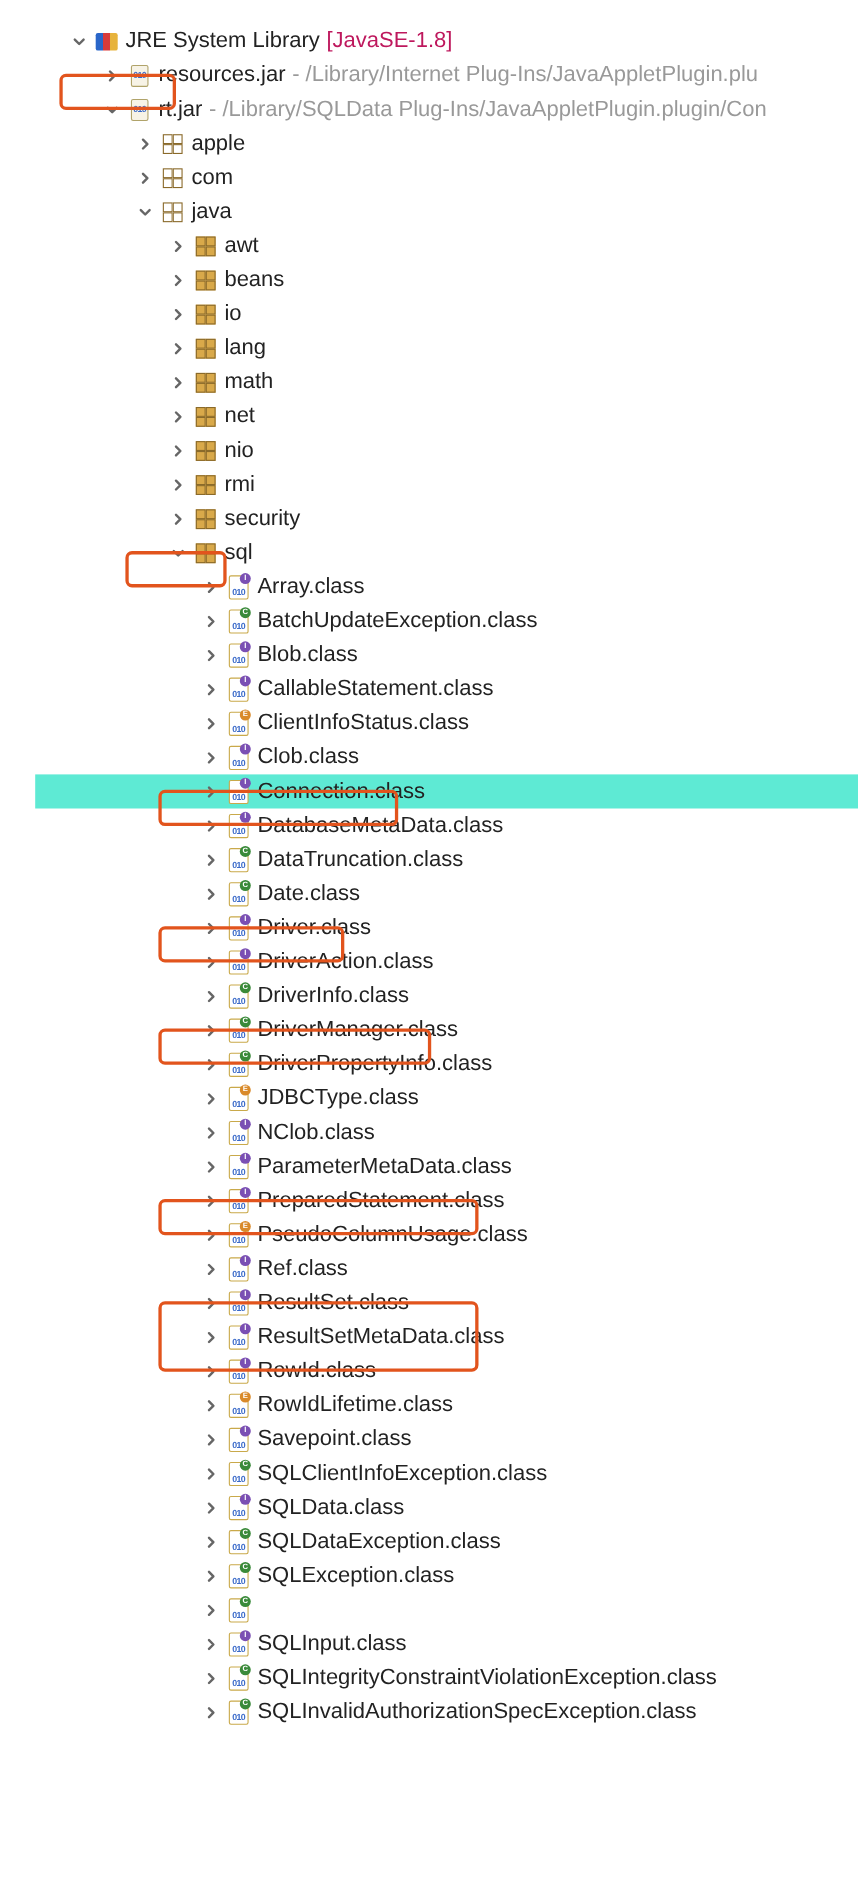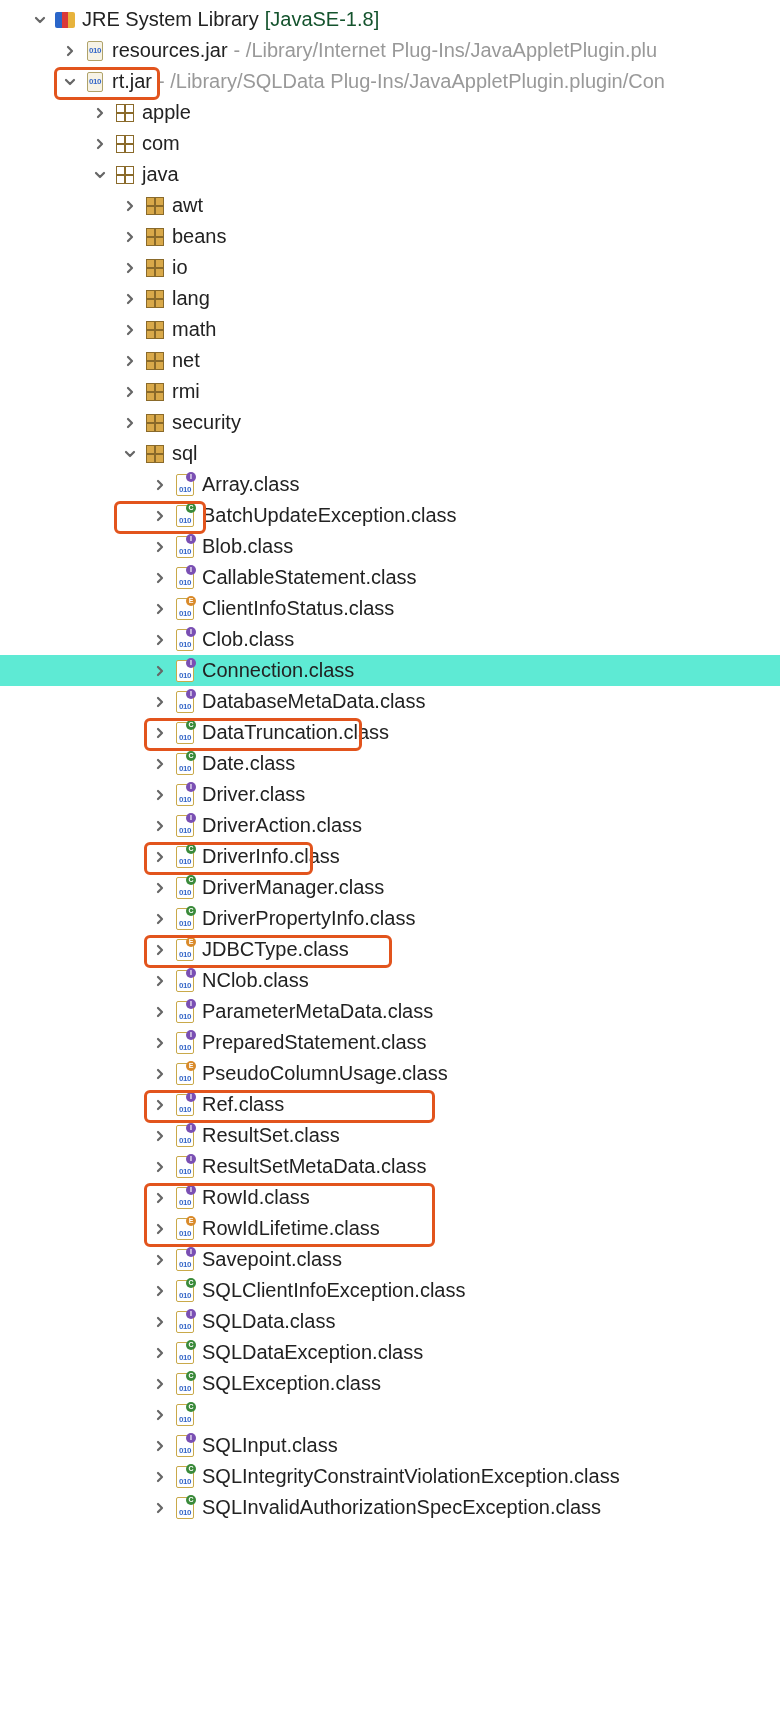--- a/index.html
+++ b/index.html
@@ -5,21 +5,21 @@
   * { box-sizing: border-box; }
   body {
     margin: 0;
     font-family: -apple-system, BlinkMacSystemFont, "Segoe UI", Arial, sans-serif;
     font-size: 20px;
     color: #222;
     background: #fff;
     width: 780px;
     overflow-x: hidden;
   }
-  .tree { padding-top: 4px; }
+  .tree { padding-top: 22px; margin-left: 32px; }
   .row {
     display: flex;
     align-items: center;
     height: 31px;
     white-space: nowrap;
     position: relative;
   }
   .row.selected { background: #5eead4; }
   .indent { display: inline-block; flex-shrink: 0; }
   .disclosure {
@@ -38,21 +38,21 @@
     width: 22px;
     height: 22px;
     flex-shrink: 0;
     display: inline-flex;
     align-items: center;
     justify-content: center;
     margin-right: 6px;
   }
   .label { color: #222; }
   .suffix { color: #999; margin-left: 6px; }
-  .bracket { color: #14532d; margin-left: 6px; }
+  .bracket { color: #be185d; margin-left: 6px; }
   .hl {
     position: absolute;
     border: 3px solid #e2541d;
     border-radius: 6px;
     pointer-events: none;
     z-index: 5;
   }
   
   .lib-icon {
     width: 20px; height: 16px;
@@ -320,20 +320,38 @@
         </svg>
       </span>
     <span class="icon">
         <span class="pkg-icon filled">
           <span></span>
           <span></span>
           <span></span>
           <span></span>
         </span>
       </span>
+    <span class="label">nio</span>
+
+  </div>
+    <div class="row">
+    <span class="indent" style="width:120px"></span>
+    <span class="disclosure">
+        <svg viewBox="0 0 14 14">
+          <path class="chev" d="M5 3 L9 7 L5 11"></path>
+        </svg>
+      </span>
+    <span class="icon">
+        <span class="pkg-icon filled">
+          <span></span>
+          <span></span>
+          <span></span>
+          <span></span>
+        </span>
+      </span>
     <span class="label">rmi</span>
 
   </div>
     <div class="row">
     <span class="indent" style="width:120px"></span>
     <span class="disclosure">
         <svg viewBox="0 0 14 14">
           <path class="chev" d="M5 3 L9 7 L5 11"></path>
         </svg>
       </span>

